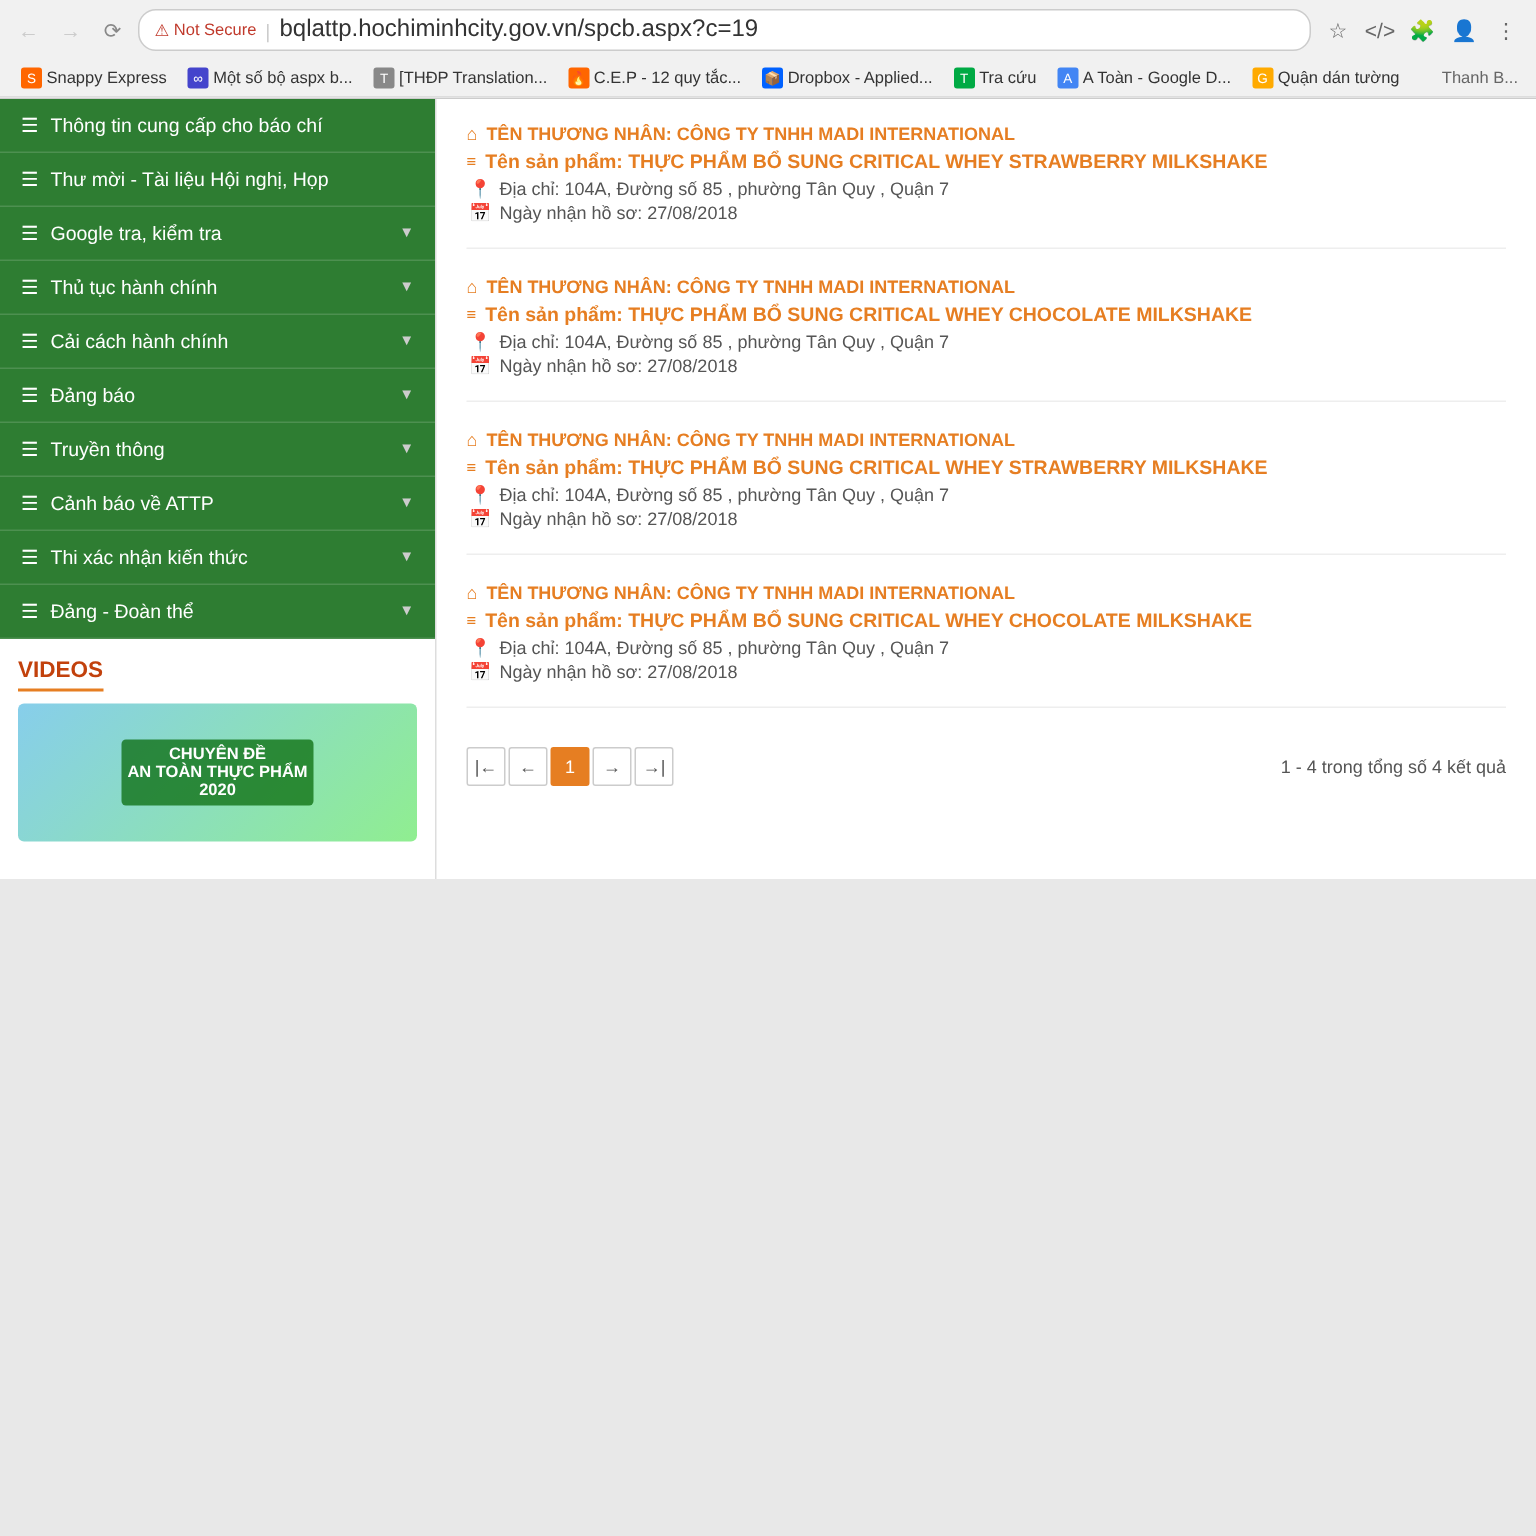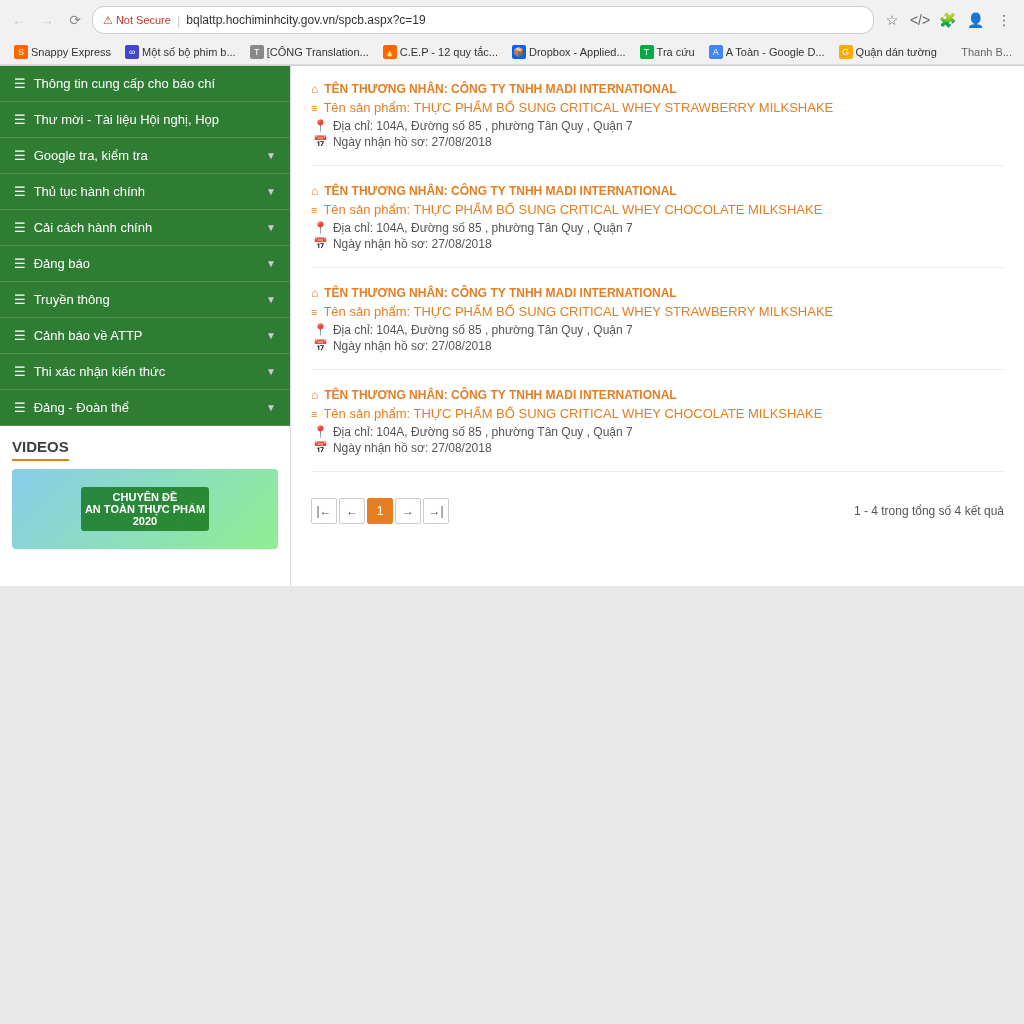--- a/index.html
+++ b/index.html
@@ -33,21 +33,21 @@
       border-radius: 12px;
       padding: 3px 10px;
       gap: 6px;
       height: 28px;
     }
     .not-secure {
       display: flex; align-items: center; gap: 3px;
       color: #c0392b; font-size: 11px; white-space: nowrap;
     }
     .address-text {
-      font-size: 12px; color: #333; flex: 1;
+      font-size: 16px; color: #333; flex: 1;
     }
     .toolbar-icons {
       display: flex; align-items: center; gap: 4px;
     }
     .toolbar-icon {
       width: 24px; height: 24px;
       display: flex; align-items: center; justify-content: center;
       font-size: 14px; color: #666; cursor: pointer;
     }
 
@@ -113,28 +113,28 @@
     }
     .sidebar-menu-item .item-left {
       display: flex; align-items: center;
     }
 
     
     .videos-section {
       padding: 12px;
     }
     .videos-title {
-      font-size: 15px; font-weight: bold; color: #404040;
+      font-size: 15px; font-weight: bold; color: #c2410c;
       border-bottom: 2px solid #e67e22;
       padding-bottom: 4px; margin-bottom: 8px;
       display: inline-block;
     }
     .video-thumbnail {
       width: 100%;
-      height: 80px;
+      height: 92px;
       background: linear-gradient(135deg, #87CEEB, #90EE90);
       border-radius: 4px;
       display: flex; align-items: center; justify-content: center;
       font-size: 11px; color: #fff; font-weight: bold;
       text-align: center;
       padding: 8px;
       position: relative;
       overflow: hidden;
     }
     .video-thumb-overlay {
@@ -168,21 +168,21 @@
       display: flex; align-items: center; gap: 6px;
       color: #e67e22; font-size: 12px; font-weight: bold;
       margin-bottom: 4px;
     }
 
     .product-name {
       display: flex; align-items: center; gap: 6px;
       margin-bottom: 4px;
     }
     .product-link {
-      color: #e67e22; font-size: 13px; font-weight: normal;
+      color: #e67e22; font-size: 13px; font-weight: bold;
       cursor: pointer; text-decoration: none;
     }
 
     .detail-row {
       display: flex; align-items: center; gap: 5px;
       color: #555; font-size: 12px; margin-bottom: 2px;
       padding-left: 2px;
     }
 
     
@@ -240,25 +240,25 @@
     </div>
   </div>
 
   <div class="bookmarks-bar">
     <div class="bookmark-item">
       <span class="bookmark-favicon" style="background:#ff6600;color:#fff">S</span>
       <span>Snappy Express</span>
     </div>
     <div class="bookmark-item">
       <span class="bookmark-favicon" style="background:#4444cc;color:#fff">∞</span>
-      <span>Một số bộ phim b...</span>
+      <span>Một số bộ aspx b...</span>
     </div>
     <div class="bookmark-item">
       <span class="bookmark-favicon" style="background:#888;color:#fff">T</span>
-      <span>[CÔNG Translation...</span>
+      <span>[THĐP Translation...</span>
     </div>
     <div class="bookmark-item">
       <span class="bookmark-favicon" style="background:#ff6600;color:#fff">🔥</span>
       <span>C.E.P - 12 quy tắc...</span>
     </div>
     <div class="bookmark-item">
       <span class="bookmark-favicon" style="background:#0061ff;color:#fff">📦</span>
       <span>Dropbox - Applied...</span>
     </div>
     <div class="bookmark-item">

